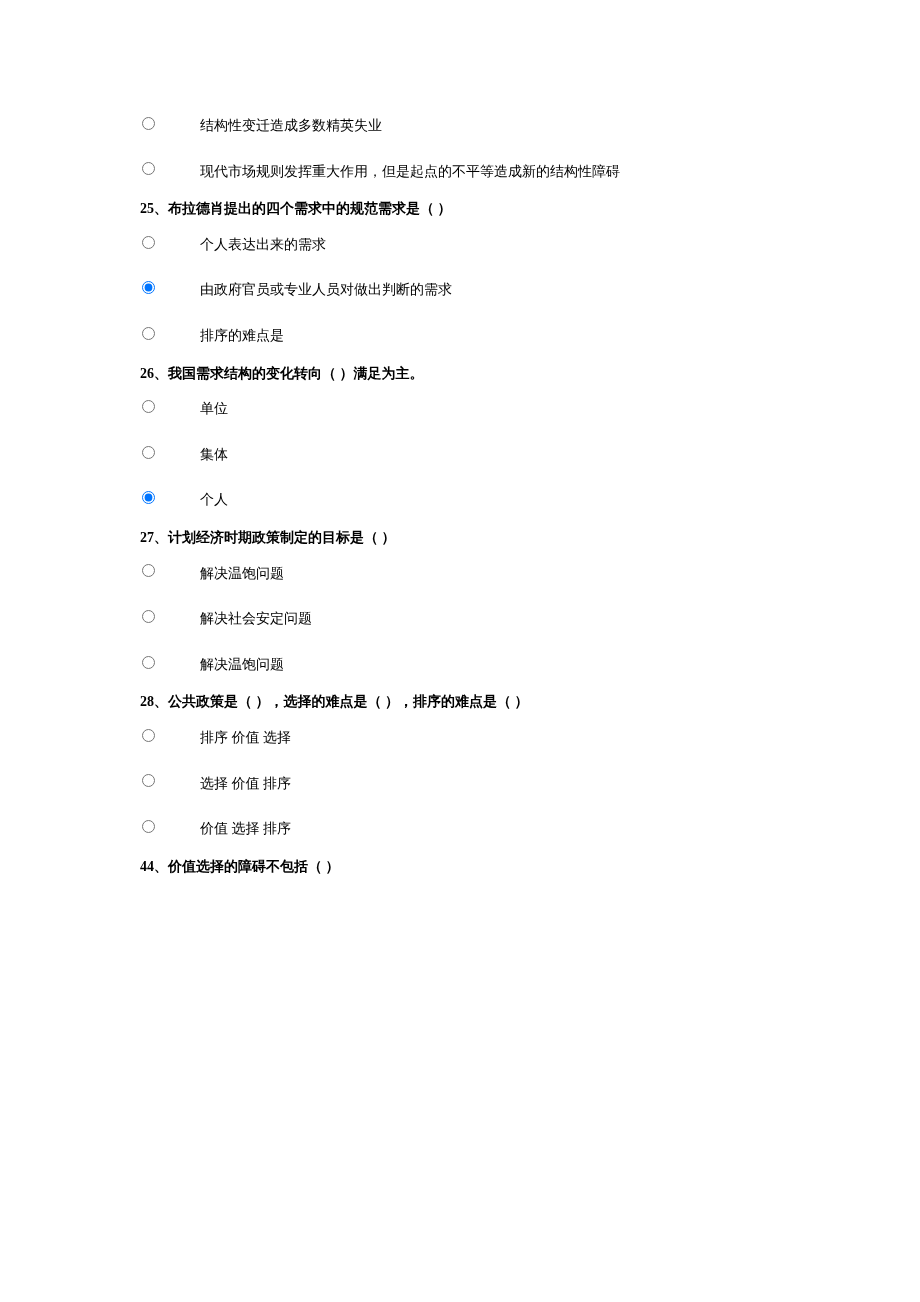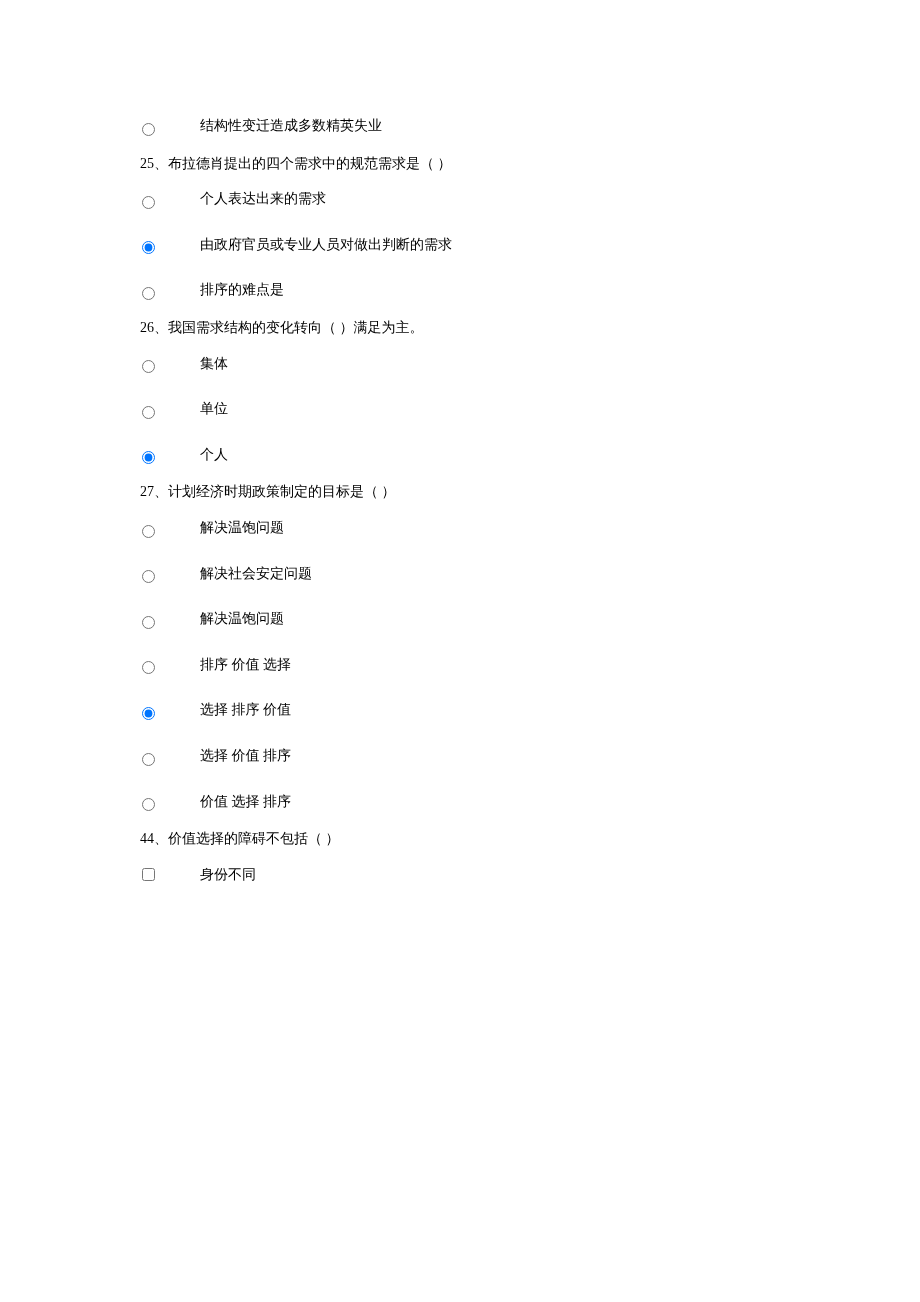--- a/index.html
+++ b/index.html
@@ -7,26 +7,26 @@
       font-size: 14px;
       color: #000;
       background: #fff;
       margin: 0;
       padding: 100px 140px 60px 140px;
       width: 920px;
       box-sizing: border-box;
       line-height: 1.4;
     }
     .question-title {
-      font-weight: normal;
+      font-weight: bold;
       margin: 16px 0 8px 0;
     }
     .option-row {
       display: flex;
-      align-items: flex-end;
+      align-items: center;
       margin: 8px 0 18px 0;
     }
     .radio-cell {
       width: 60px;
       flex-shrink: 0;
       display: flex;
       align-items: center;
     }
     .radio-cell input[type="radio"],
     .radio-cell input[type="checkbox"] {
@@ -40,20 +40,26 @@
 </head>
 <body>
 
 <div id="content">
     <div class="option-row">
       <div class="radio-cell">
         <input type="radio" name="orphan" style="">
       </div>
       <div class="option-text">结构性变迁造成多数精英失业</div>
     </div>
+    <div class="option-row">
+      <div class="radio-cell">
+        <input type="radio" name="orphan" style="">
+      </div>
+      <div class="option-text">现代市场规则发挥重大作用，但是起点的不平等造成新的结构性障碍</div>
+    </div>
     <div class="question-title">25、布拉德肖提出的四个需求中的规范需求是（ ）</div>
     <div class="option-row">
       <div class="radio-cell">
         <input type="radio" name="q25" style="">
       </div>
       <div class="option-text">个人表达出来的需求</div>
     </div>
     <div class="option-row">
       <div class="radio-cell">
         <input type="radio" name="q25" checked="" style="">
@@ -64,27 +70,27 @@
       <div class="radio-cell">
         <input type="radio" name="q25" style="">
       </div>
       <div class="option-text">排序的难点是</div>
     </div>
     <div class="question-title">26、我国需求结构的变化转向（ ）满足为主。</div>
     <div class="option-row">
       <div class="radio-cell">
         <input type="radio" name="q26" style="">
       </div>
-      <div class="option-text">集体</div>
+      <div class="option-text">单位</div>
     </div>
     <div class="option-row">
       <div class="radio-cell">
         <input type="radio" name="q26" style="">
       </div>
-      <div class="option-text">单位</div>
+      <div class="option-text">集体</div>
     </div>
     <div class="option-row">
       <div class="radio-cell">
         <input type="radio" name="q26" checked="" style="">
       </div>
       <div class="option-text">个人</div>
     </div>
     <div class="question-title">27、计划经济时期政策制定的目标是（ ）</div>
     <div class="option-row">
       <div class="radio-cell">
@@ -97,44 +103,33 @@
         <input type="radio" name="q27" style="">
       </div>
       <div class="option-text">解决社会安定问题</div>
     </div>
     <div class="option-row">
       <div class="radio-cell">
         <input type="radio" name="q27" style="">
       </div>
       <div class="option-text">解决温饱问题</div>
     </div>
+    <div class="question-title">28、公共政策是（ ），选择的难点是（ ），排序的难点是（ ）</div>
     <div class="option-row">
       <div class="radio-cell">
         <input type="radio" name="q28" style="">
       </div>
       <div class="option-text">排序  价值  选择</div>
-    </div>
-    <div class="option-row">
-      <div class="radio-cell">
-        <input type="radio" name="q28" checked="" style="">
-      </div>
-      <div class="option-text">选择  排序  价值</div>
     </div>
     <div class="option-row">
       <div class="radio-cell">
         <input type="radio" name="q28" style="">
       </div>
       <div class="option-text">选择  价值  排序</div>
     </div>
     <div class="option-row">
       <div class="radio-cell">
         <input type="radio" name="q28" style="">
       </div>
       <div class="option-text">价值  选择  排序</div>
     </div>
     <div class="question-title">44、价值选择的障碍不包括（ ）</div>
-    <div class="option-row">
-      <div class="radio-cell">
-        <input type="checkbox" style="">
-      </div>
-      <div class="option-text">身份不同</div>
-    </div>
   </div>
 
 </body></html>

